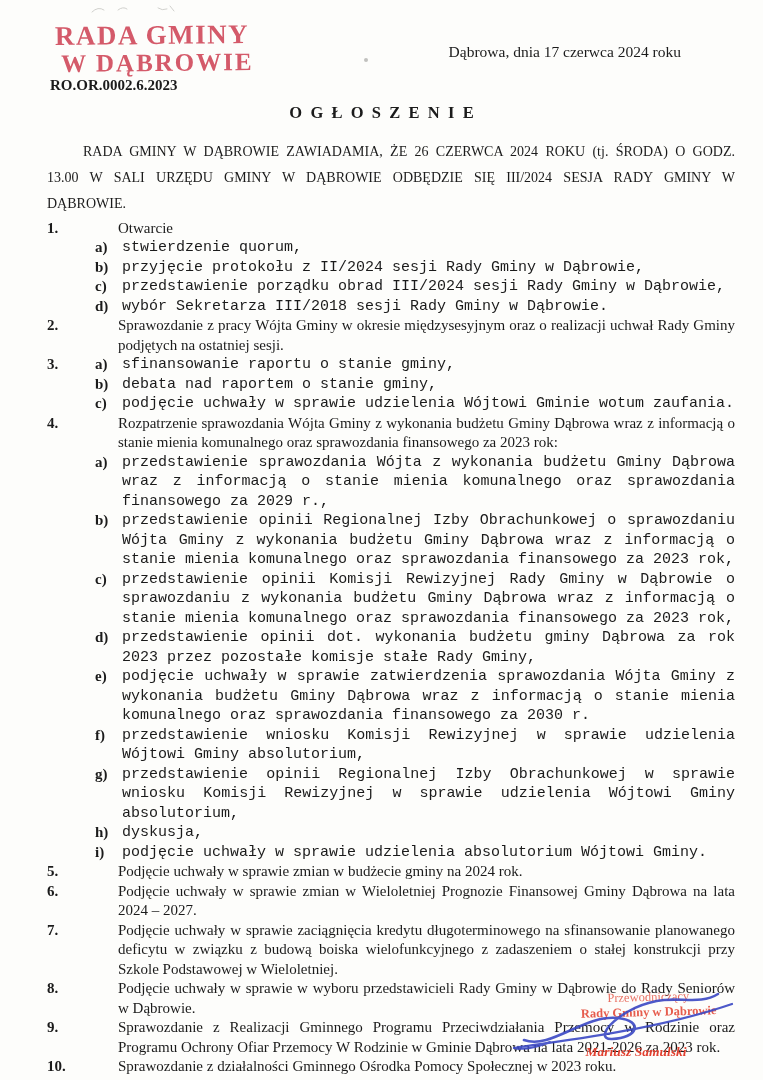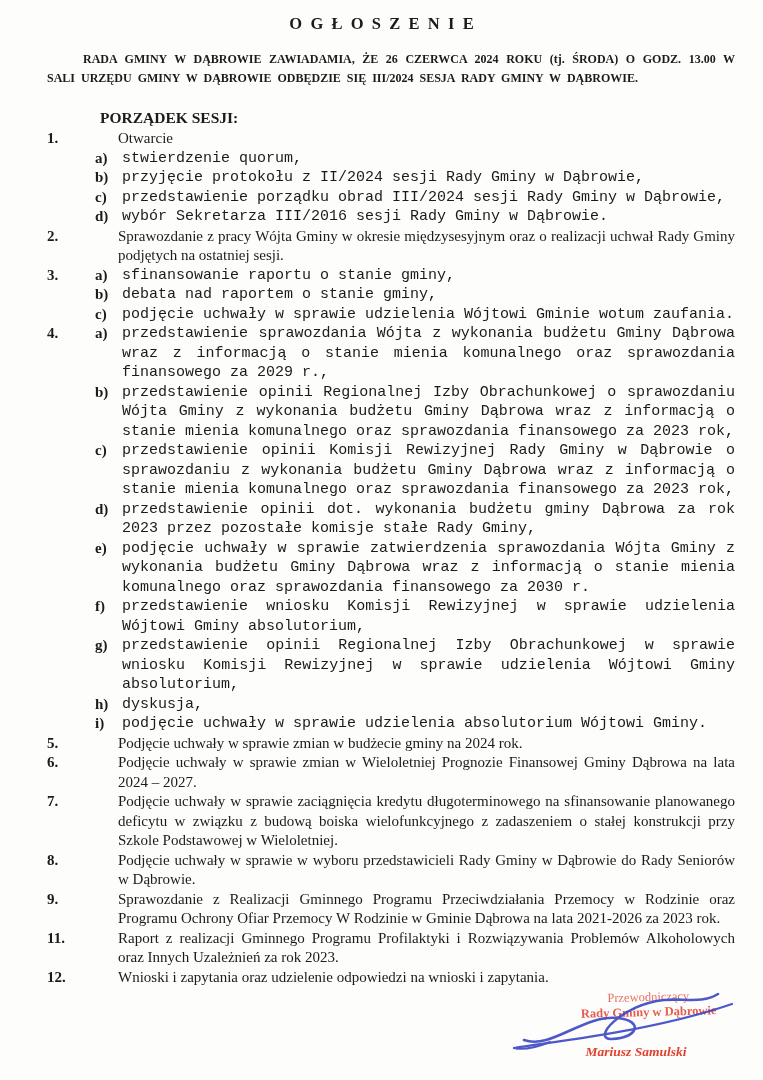--- a/index.html
+++ b/index.html
@@ -30,26 +30,26 @@
   .stamp .l1{font-size:27px;font-variant:small-caps;}
   .stamp .l2{font-size:25px;font-variant:small-caps;letter-spacing:2px;margin-left:6px;}
   .refnum{position:absolute;left:50px;top:76px;font-weight:bold;font-size:15px;}
   .dateline{position:absolute;right:82px;top:42px;font-size:15.5px;}
   .pencil{position:absolute;left:88px;top:2px;opacity:.45;}
   .smudge{position:absolute;left:364px;top:58px;width:4px;height:4px;border-radius:50%;
     background:#9a9a96;opacity:.6;}
   
   .title{
     text-align:center;font-weight:bold;font-size:16.5px;
-    letter-spacing:.5em;text-indent:.5em;margin-top:14px;
+    letter-spacing:.5em;text-indent:.5em;margin-top:7px;
   }
   
   .intro{
     margin:16px 28px 0 47px;
-    font-weight:bold;font-size:12px;line-height:19px;
+    font-weight:normal;font-size:14px;line-height:26px;
     text-align:justify;text-indent:36px;word-spacing:3px;
   }
   .agenda-heading{
     margin:20px 0 2px 100px;font-weight:bold;font-size:15.5px;
   }
   
   .agenda{margin:2px 28px 0 47px;}
   .item{display:flex;align-items:flex-start;}
   .item .num{flex:0 0 28px;font-weight:bold;white-space:nowrap;}
   .item .item-body{flex:1 1 auto;min-width:0;}
@@ -73,47 +73,58 @@
     position:absolute;left:55px;top:54px;width:150px;text-align:center;
     color:var(--signature-red);font-size:13.5px;font-style:italic;font-weight:bold;
   }
   .sig-ink{position:absolute;left:0;top:0;}
 </style>
 </head>
 <body>
 
 <div class="page">
 
+  <div class="header">
+    <svg class="pencil" width="90" height="16" viewBox="0 0 90 16">
+      <path d="M4,10 q6,-6 12,-2 M30,8 q5,-4 9,-1 M70,6 q4,3 9,1 M82,4 l4,5" stroke="#9a9a94" stroke-width="1" fill="none" stroke-linecap="round"></path>
+    </svg>
+    <div class="smudge"></div>
+    <div class="stamp">
+      <div class="l1">RADA GMINY</div>
+      <div class="l2">W DĄBROWIE</div>
+    </div>
+    <div class="refnum">RO.OR.0002.6.2023</div>
+    <div class="dateline">Dąbrowa, dnia 17 czerwca  2024 roku</div>
+  </div>
 
   <div class="title">OGŁOSZENIE</div>
 
   <p class="intro">RADA GMINY W DĄBROWIE ZAWIADAMIA, ŻE 26 CZERWCA 2024 ROKU (tj. ŚRODA) O GODZ.  13.00 W SALI URZĘDU GMINY W DĄBROWIE ODBĘDZIE SIĘ III/2024 SESJA RADY GMINY W DĄBROWIE.</p>
 
-  <div class="agenda-heading">PORZĄDEK SESJI:</div>
 
   <div class="agenda">
       <div class="item">
         <span class="num">1.</span>
         <div class="item-body">
           <div class="item-text">Otwarcie</div>
           <div class="sub">
             <span class="letter">a)</span>
             <div class="sub-text">stwierdzenie quorum,</div>
           </div>
           <div class="sub">
             <span class="letter">b)</span>
             <div class="sub-text">przyjęcie protokołu z  II/2024 sesji Rady Gminy w Dąbrowie,</div>
           </div>
           <div class="sub">
             <span class="letter">c)</span>
             <div class="sub-text">przedstawienie porządku obrad  III/2024 sesji Rady Gminy w Dąbrowie,</div>
           </div>
           <div class="sub">
             <span class="letter">d)</span>
-            <div class="sub-text">wybór Sekretarza  III/2016 sesji Rady Gminy w Dąbrowie.</div>
+            <div class="sub-text">wybór Sekretarza  III/2018 sesji Rady Gminy w Dąbrowie.</div>
           </div>
         </div>
       </div>
       <div class="item">
         <span class="num">2.</span>
         <div class="item-body">
           <div class="item-text">Sprawozdanie z pracy Wójta Gminy w okresie międzysesyjnym oraz o realizacji uchwał Rady Gminy podjętych na ostatniej sesji.</div>
         </div>
       </div>
       <div class="item">
@@ -129,20 +140,21 @@
           </div>
           <div class="sub">
             <span class="letter">c)</span>
             <div class="sub-text">podjęcie uchwały w sprawie udzielenia Wójtowi Gminie wotum zaufania.</div>
           </div>
         </div>
       </div>
       <div class="item">
         <span class="num">4.</span>
         <div class="item-body">
+          <div class="item-text">Rozpatrzenie sprawozdania Wójta Gminy z wykonania budżetu Gminy Dąbrowa wraz z informacją o stanie mienia komunalnego oraz sprawozdania finansowego za 2023 rok:</div>
           <div class="sub">
             <span class="letter">a)</span>
             <div class="sub-text">przedstawienie sprawozdania Wójta z wykonania budżetu Gminy Dąbrowa wraz z informacją o stanie mienia komunalnego oraz sprawozdania finansowego za 2029 r.,</div>
           </div>
           <div class="sub">
             <span class="letter">b)</span>
             <div class="sub-text">przedstawienie opinii Regionalnej Izby Obrachunkowej o sprawozdaniu Wójta Gminy z wykonania budżetu Gminy Dąbrowa wraz z informacją o stanie mienia komunalnego oraz sprawozdania finansowego za 2023 rok,</div>
           </div>
           <div class="sub">
             <span class="letter">c)</span>
@@ -195,20 +207,26 @@
       <div class="item">
         <span class="num">8.</span>
         <div class="item-body">
           <div class="item-text">Podjęcie uchwały w sprawie w wyboru przedstawicieli Rady Gminy w Dąbrowie do Rady Seniorów w Dąbrowie.</div>
         </div>
       </div>
       <div class="item">
         <span class="num">9.</span>
         <div class="item-body">
           <div class="item-text">Sprawozdanie z Realizacji Gminnego Programu Przeciwdziałania Przemocy w Rodzinie oraz Programu Ochrony Ofiar Przemocy W Rodzinie w Gminie Dąbrowa na lata 2021-2026 za 2023 rok.</div>
+        </div>
+      </div>
+      <div class="item">
+        <span class="num">10.</span>
+        <div class="item-body">
+          <div class="item-text">Sprawozdanie z działalności Gminnego Ośrodka Pomocy Społecznej w 2023 roku.</div>
         </div>
       </div>
       <div class="item">
         <span class="num">11.</span>
         <div class="item-body">
           <div class="item-text">Raport z realizacji Gminnego Programu Profilaktyki i Rozwiązywania Problemów Alkoholowych oraz Innych Uzależnień za rok 2023.</div>
         </div>
       </div>
       <div class="item">
         <span class="num">12.</span>

